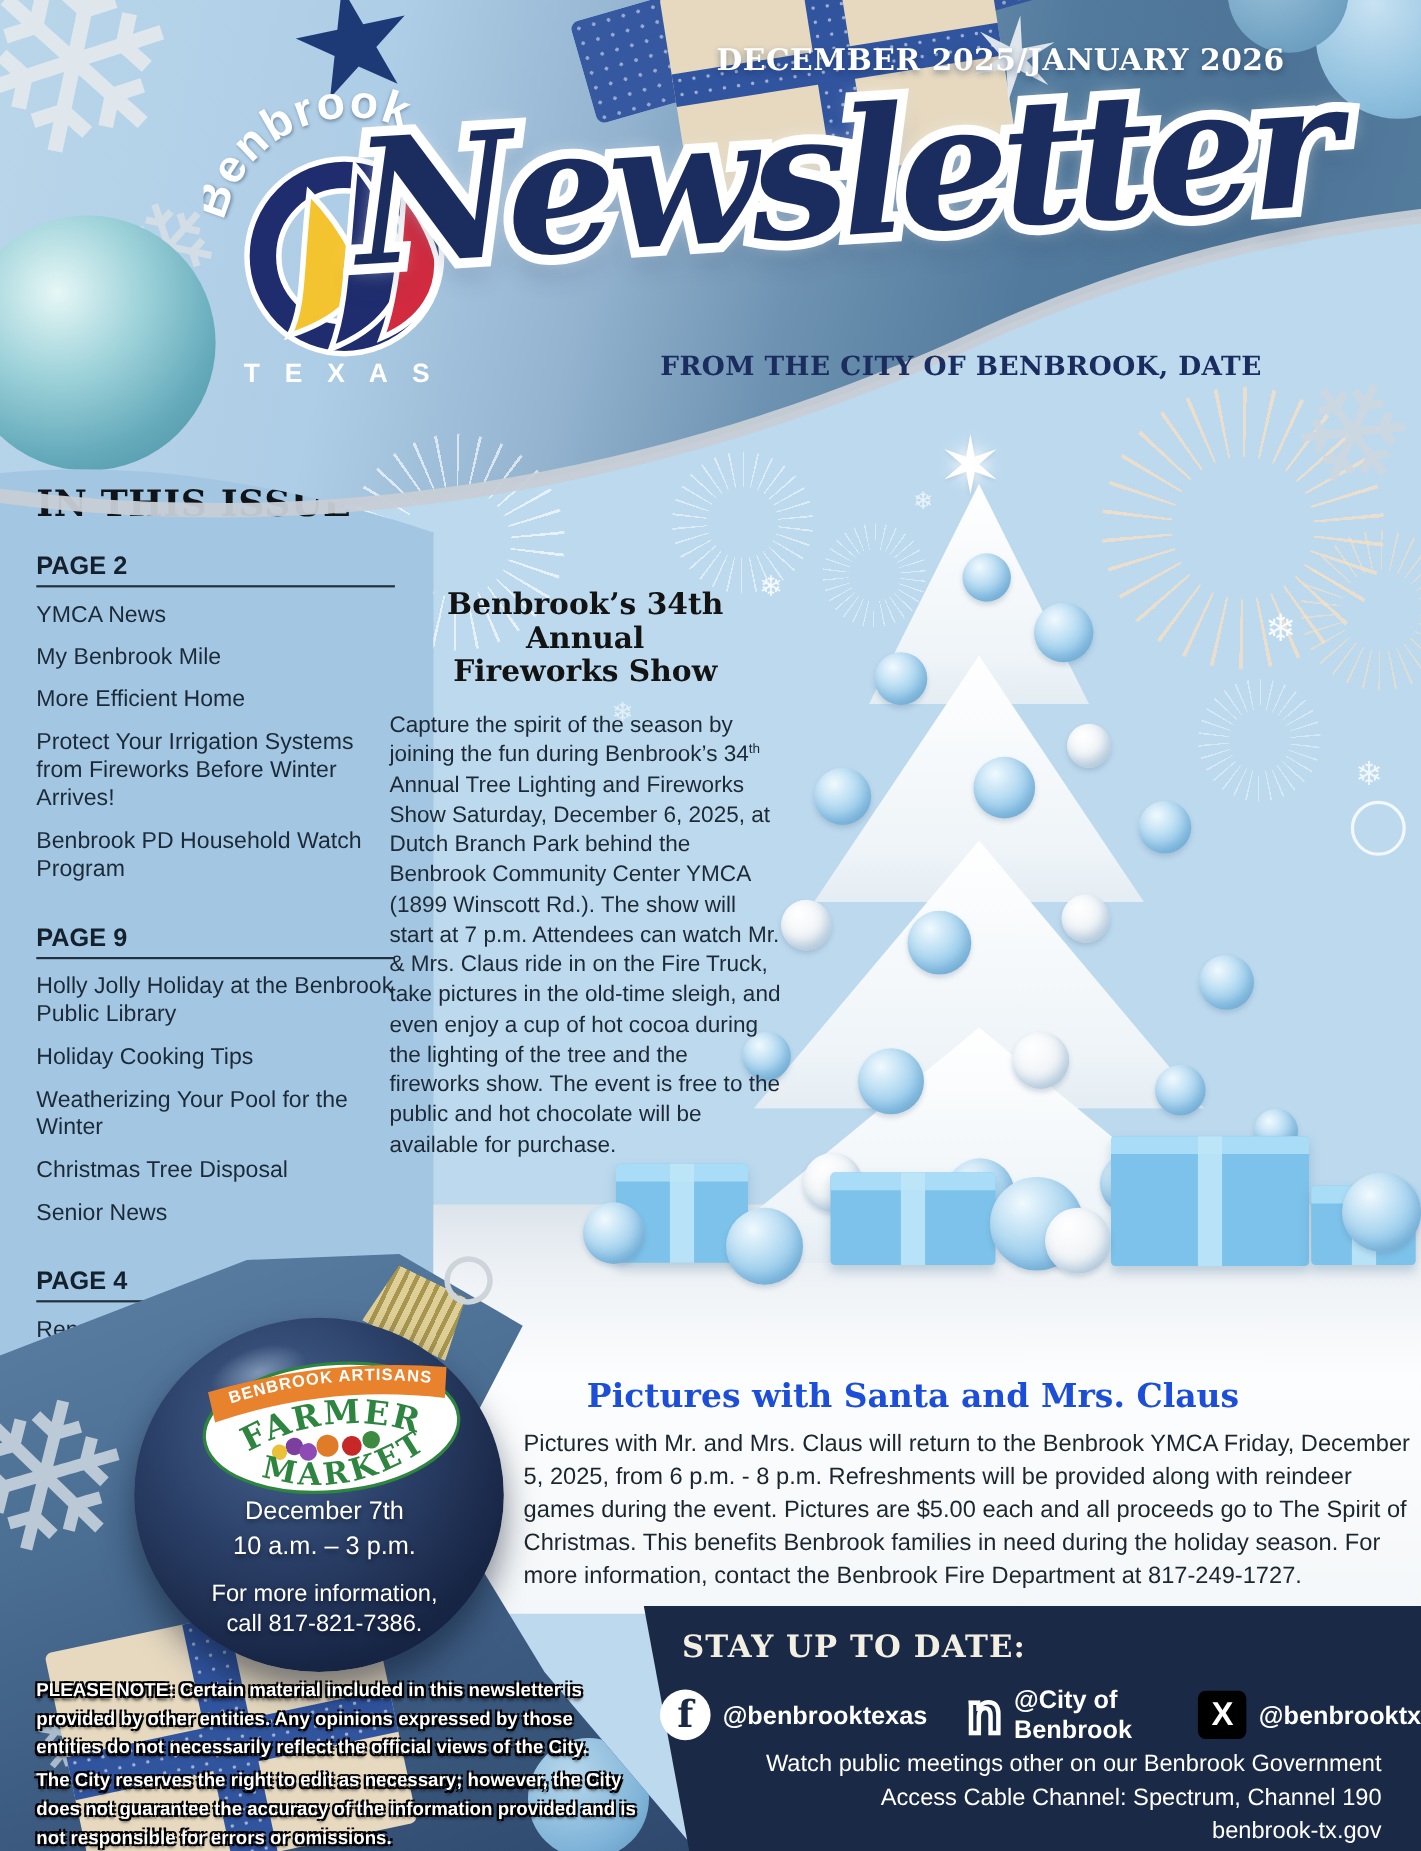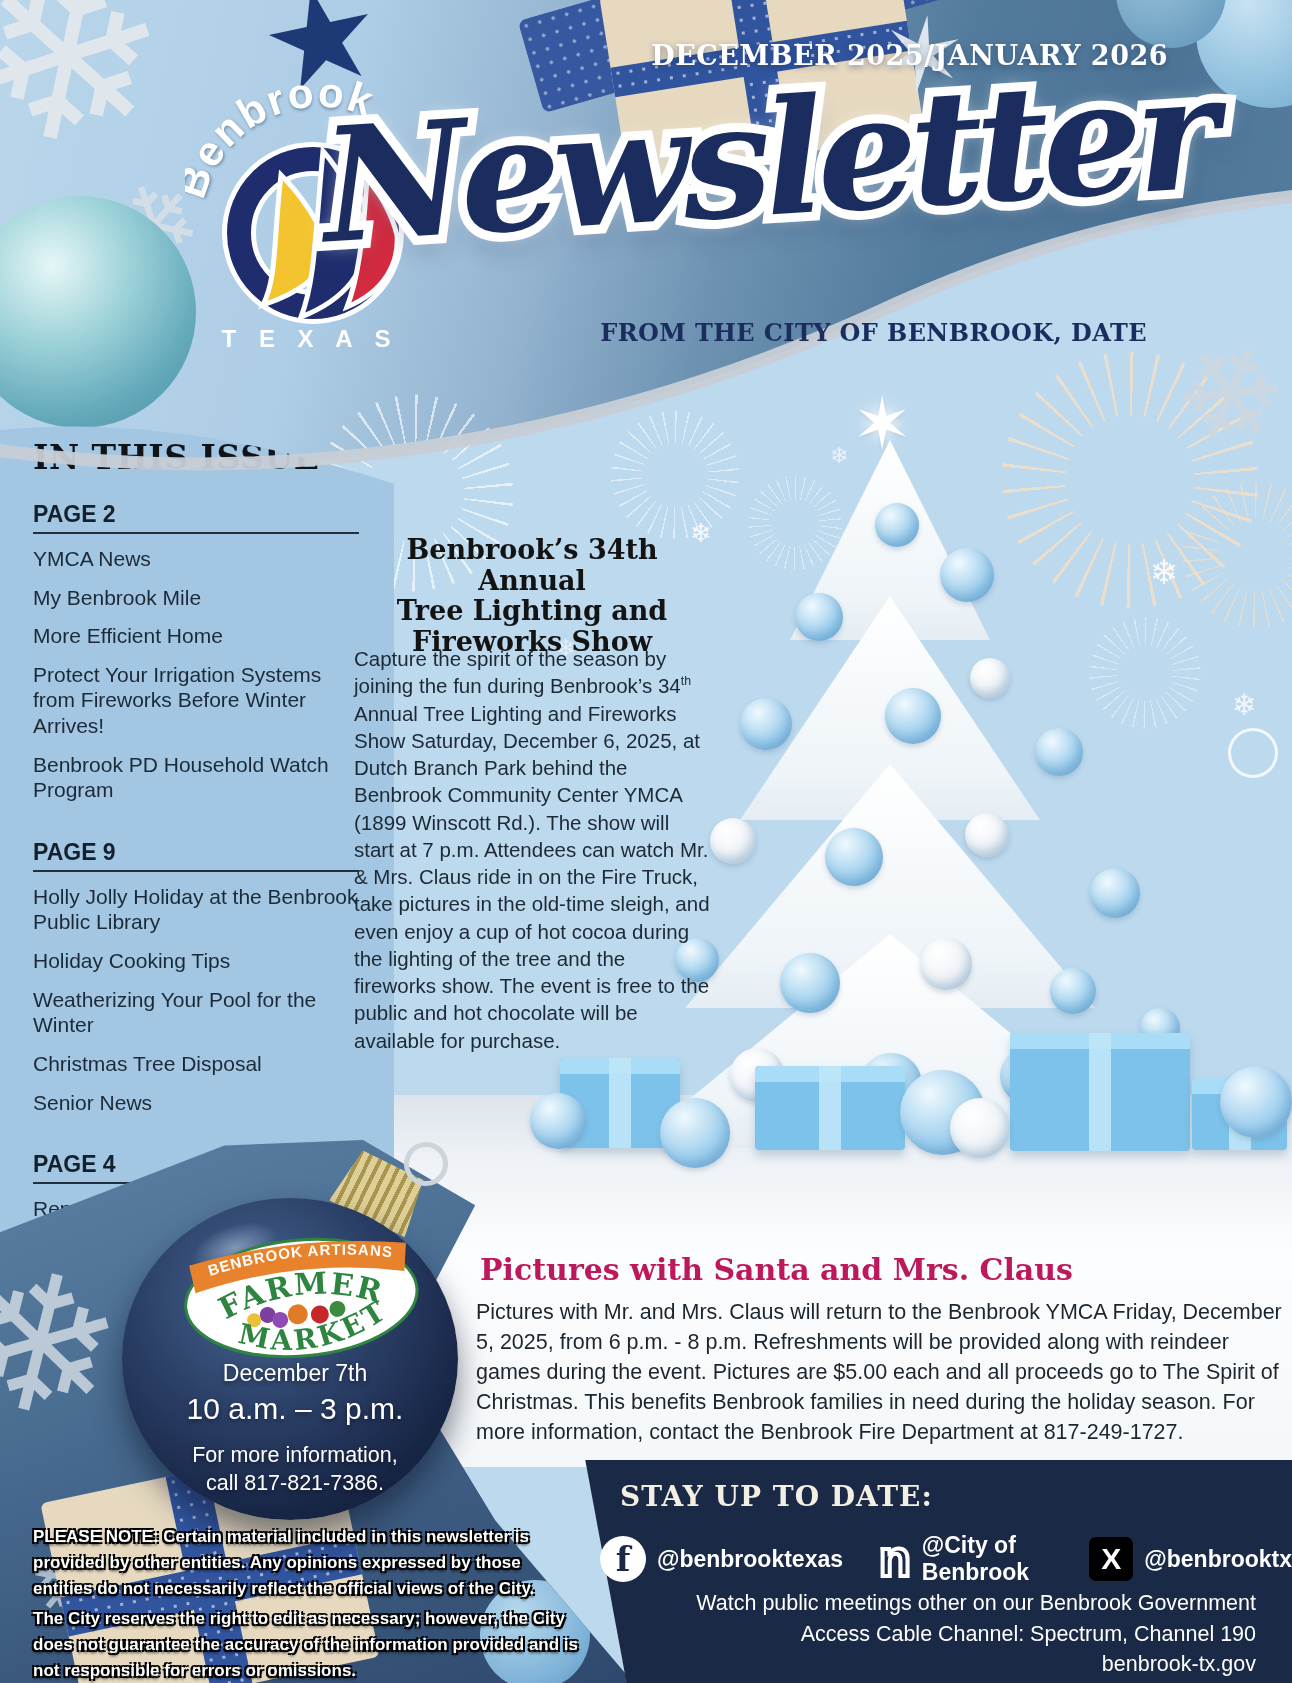--- a/index.html
+++ b/index.html
@@ -64,40 +64,40 @@
      background:radial-gradient(circle at 35% 28%,#f0f9fe 0%,#bfe0f4 35%,#8ec6ea 70%,#6fb0da 100%);
      box-shadow:inset -4px -6px 10px rgba(90,140,180,.35),0 3px 5px rgba(90,120,150,.25);}
   .orn.white{background:radial-gradient(circle at 35% 28%,#ffffff 0%,#f2f5f8 45%,#d9e2ea 100%);}
   .gift{position:absolute;background:#7cc2ea;border-radius:4px;box-shadow:0 6px 10px rgba(100,140,170,.35);}
   .gift::before{content:"";position:absolute;left:0;top:0;width:100%;height:16px;background:#a9dcf6;border-radius:4px 4px 0 0;}
   .gift::after{content:"";position:absolute;left:50%;top:0;width:22px;height:100%;transform:translateX(-50%);background:#bfe6f8;opacity:.9;}
   .tree-star{color:#ffffff;text-shadow:0 0 14px rgba(255,255,255,.95),0 2px 4px rgba(140,170,195,.6);}
   
   .santa-bg{left:330px;top:1095px;width:962px;height:372px;
      background:linear-gradient(180deg,#dce4eb 0%,#edf1f5 16%,#fcfdfe 42%,#f4f7f9 100%);}
-  .santa-title{left:480px;top:1252px;width:700px;
-     font-family:"DejaVu Serif","Liberation Serif",serif;font-weight:700;font-size:30px;color:#be185d;}
+  .santa-title{left:480px;top:1252px;width:700px;text-align:center;
+     font-family:"DejaVu Serif","Liberation Serif",serif;font-weight:700;font-size:30px;color:#1d4ed8;}
   .santa-body{left:476px;top:1297px;width:814px;font-size:21.5px;line-height:1.4;color:#1c262e;}
   
   .photoblock{left:0;top:1140px;width:660px;height:543px;
      background:linear-gradient(160deg,#5c80a4 0%,#4a6d92 38%,#3c5a80 68%,#2e486c 100%);
      clip-path:polygon(0 17%,34% 1%,55% 0,72% 12%,60% 40%,75% 70%,96% 100%,0 100%);}
   .ball{left:122px;top:1198px;width:336px;height:322px;border-radius:50%;
      background:radial-gradient(circle at 40% 30%,#47658f 0%,#2c4169 38%,#182646 72%,#0e1832 100%);
      box-shadow:0 18px 30px rgba(10,20,40,.5);}
   .ballshine{left:190px;top:1225px;width:90px;height:46px;border-radius:50%;
      background:radial-gradient(ellipse,rgba(210,230,250,.45),transparent 70%);transform:rotate(-18deg);}
   .cap{left:338px;top:1162px;width:84px;height:60px;transform:rotate(26deg);
      background:repeating-linear-gradient(90deg,#ddcf96 0 6px,#a8954f 6px 10px);
      clip-path:polygon(10% 0,90% 0,100% 100%,0 100%);}
   .cap-ring{left:404px;top:1142px;width:34px;height:34px;border:5px solid #cdd5da;border-radius:50%;transform:rotate(20deg);}
   .ball-text{left:130px;top:1360px;width:330px;text-align:center;color:#ffffff;
      text-shadow:0 2px 5px rgba(0,0,20,.5);}
   .bt-line1{font-size:23px;margin-bottom:5px;}
-  .bt-line2{font-size:30px;margin-bottom:16px;}
+  .bt-line2{font-size:23px;margin-bottom:16px;}
   .bt-line3{font-size:21.5px;line-height:1.3;}
   
   .disclaimer{left:33px;width:548px;font-weight:700;font-size:17px;line-height:1.52;color:#ffffff;
      text-shadow:-2px -2px 0 #000,2px -2px 0 #000,-2px 2px 0 #000,2px 2px 0 #000,0 3px 3px rgba(0,0,0,.85);}
   
   .footer{left:0;top:1460px;width:1292px;height:223px;background:#1a2945;
      clip-path:polygon(45.3% 0,100% 0,100% 100%,48.5% 100%);}
   .foot-title{left:620px;top:1480px;font-family:"DejaVu Serif","Liberation Serif",serif;
      font-weight:700;font-size:28px;letter-spacing:1px;color:#f3efe2;}
   .social-row{left:600px;top:1532px;display:flex;align-items:center;gap:36px;}
@@ -239,21 +239,20 @@
 
   <div class="abs script-wrap">
     <span class="script-layer script-stroke">Newsletter</span>
     <span class="script-layer script-fill">Newsletter</span>
   </div>
 
   <div class="abs tagline" style="right:145px;top:318px;">FROM THE CITY OF BENBROOK, DATE</div>
 
   <div class="abs art-title">
     <div>Benbrook’s 34th Annual</div>
-    <div>Tree Lighting and</div>
     <div>Fireworks Show</div>
   </div>
   <div class="abs art-body"><span>Capture the spirit of the season by joining the fun during Benbrook’s 34</span><sup>th</sup><span> Annual Tree Lighting and Fireworks Show </span><span class="b">Saturday, December 6, 2025</span><span>, at Dutch Branch Park behind the Benbrook Community Center YMCA (1899 Winscott Rd.). The show will start at </span><span class="b">7 p.m.</span><span> Attendees can watch Mr. &amp; Mrs. Claus ride in on the Fire Truck, take pictures in the old-time sleigh, and even enjoy a cup of hot cocoa during the lighting of the tree and the fireworks show. The event is free to the public and hot chocolate will be available for purchase.</span></div>
 
   <div class="abs santa-title">Pictures with Santa and Mrs. Claus</div>
   <div class="abs santa-body"><span>Pictures with Mr. and Mrs. Claus will return to the Benbrook YMCA </span><span class="b">Friday, December 5, 2025</span><span>, from </span><span class="b">6 p.m. - 8 p.m.</span><span> Refreshments will be provided along with reindeer games during the event. Pictures are $5.00 each and all proceeds go to The Spirit of Christmas. This benefits Benbrook families in need during the holiday season. For more information, contact the Benbrook Fire Department at </span><span class="b">817-249-1727</span><span>.</span></div>
 
   <div class="abs photoblock">
     <span class="glyph" style="left:-40px;top:110px;font-size:190px;color:#cfd9e2;transform:rotate(14deg);opacity:.85;">❄</span>
     <span class="glyph" style="left:30px;top:390px;font-size:100px;color:#c4d1dc;transform:rotate(-20deg);opacity:.8;">❄</span>

